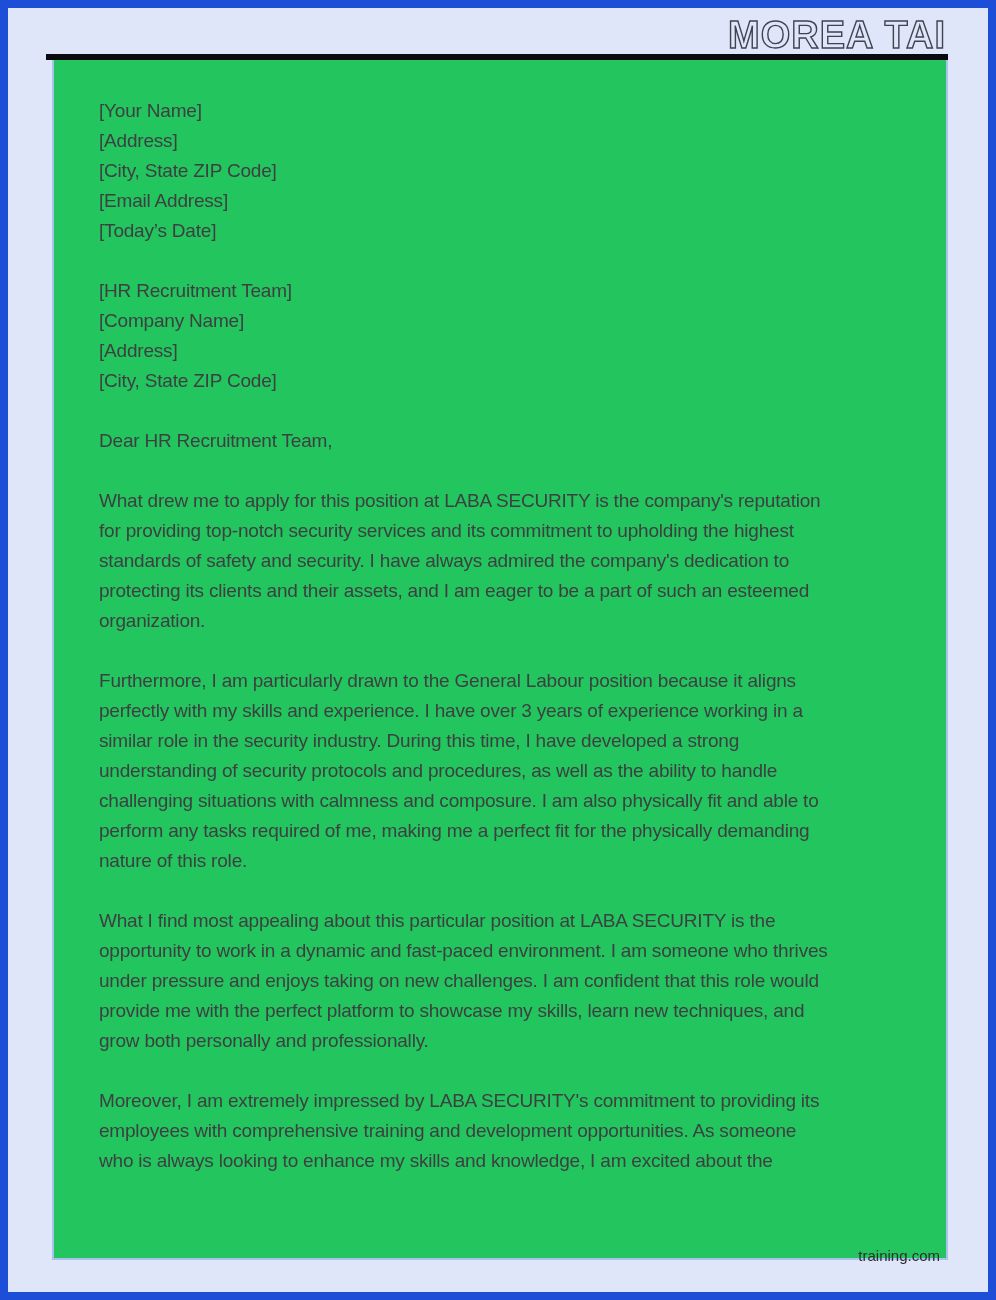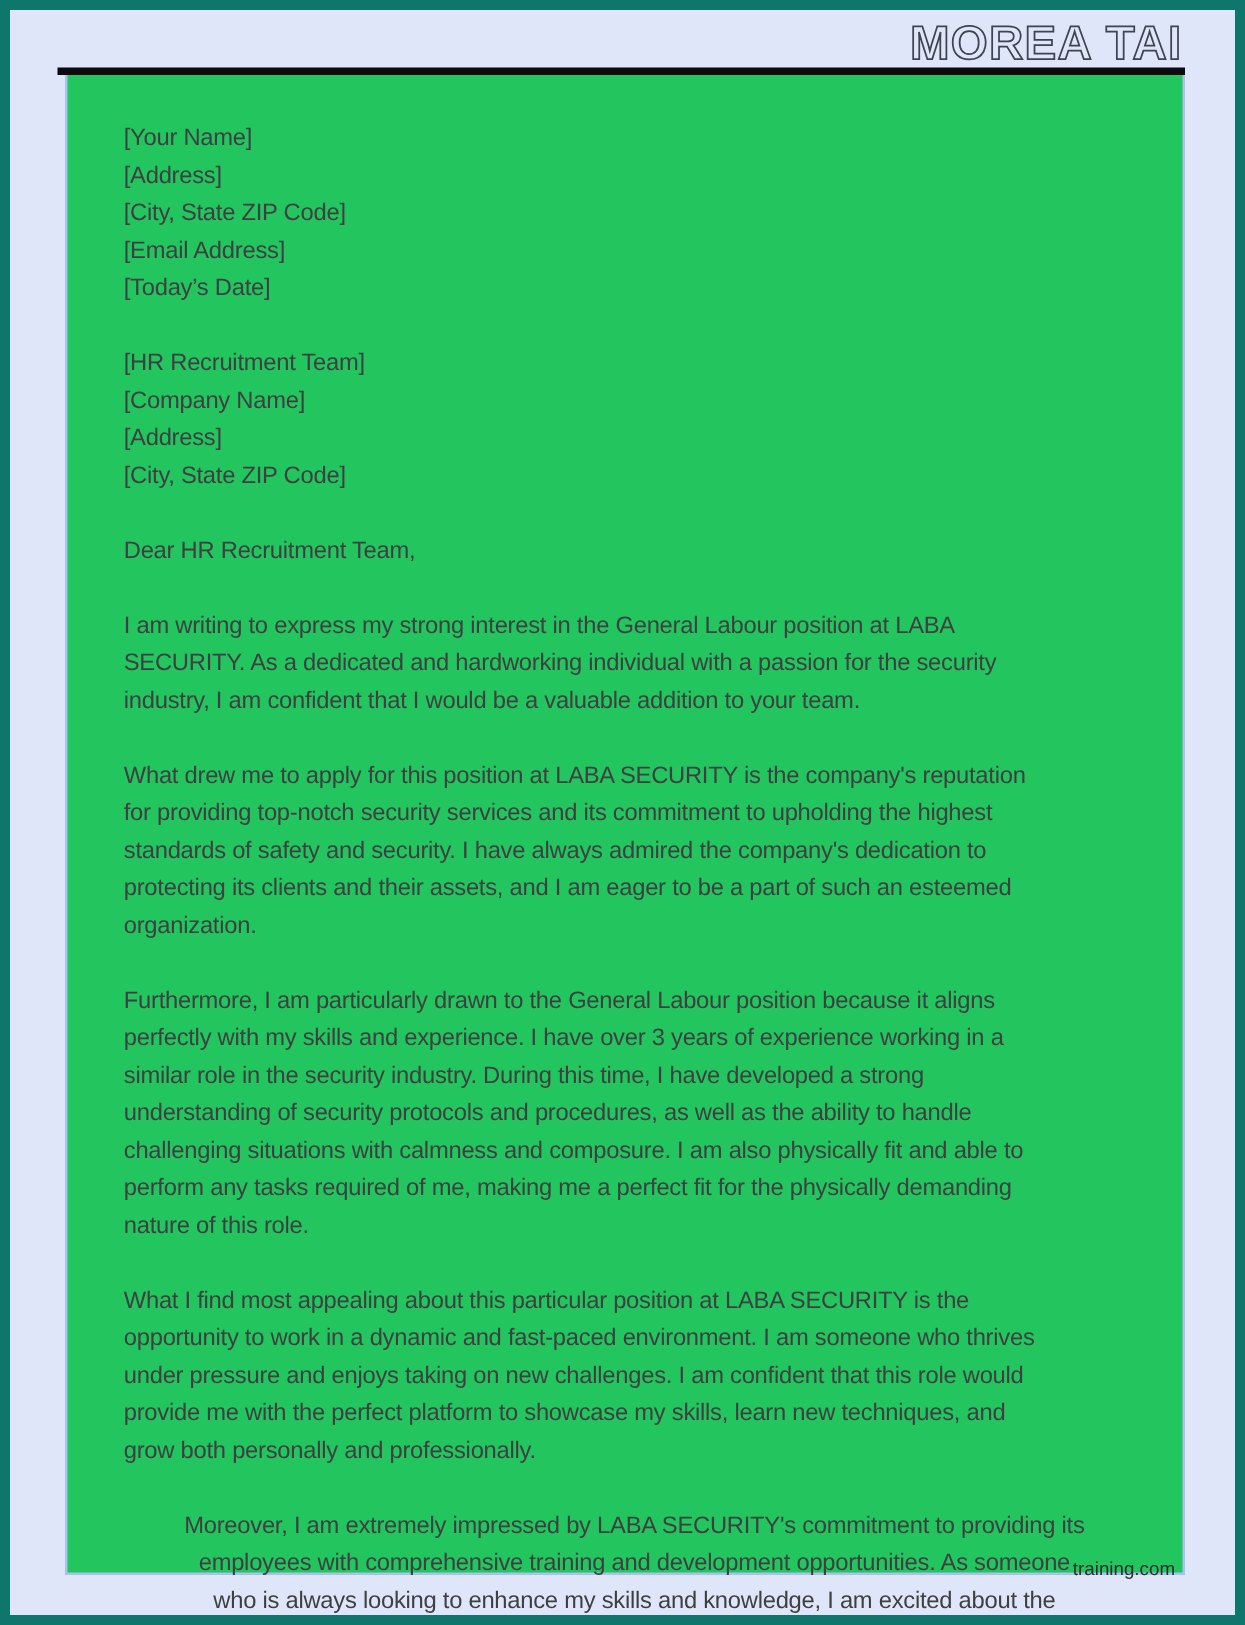--- a/index.html
+++ b/index.html
@@ -9,21 +9,21 @@
     height: 1300px;
     background: #010103;
     font-family: "Liberation Sans", sans-serif;
   }
   .outer {
     position: absolute;
     left: 0; top: 0;
     width: 996px;
     height: 1300px;
     box-sizing: border-box;
-    border: 8px solid #0f766e;
+    border: 8px solid #1d4ed8;
     background: #dfe6f9;
     overflow: hidden;
   }
   .brand-title {
     position: absolute;
     top: 4px;
     right: 42px;
     font-size: 38px;
     line-height: 46px;
     font-weight: 700;
@@ -61,21 +61,21 @@
     padding: 36px 30px 0 45px;
     font-size: 19px;
     line-height: 30px;
     color: #3e3f41;
     letter-spacing: -0.2px;
   }
   .letter-block {
     white-space: pre;
     margin: 0 0 30px 0;
   }
-  .letter-block:last-child { margin-bottom: 0; text-align: center; }
+  .letter-block:last-child { margin-bottom: 0; }
   .watermark {
     position: absolute;
     top: 1238px;
     right: 48px;
     font-size: 15px;
     line-height: 20px;
     color: #2e2e2e;
     z-index: 5;
   }
 </style>
@@ -97,23 +97,20 @@
 [Email Address]
 [Today’s Date]</p>
 
       <p class="letter-block">[HR Recruitment Team]
 [Company Name]
 [Address]
 [City, State ZIP Code]</p>
 
       <p class="letter-block">Dear HR Recruitment Team,</p>
 
-      <p class="letter-block">I am writing to express my strong interest in the General Labour position at LABA
-SECURITY. As a dedicated and hardworking individual with a passion for the security
-industry, I am confident that I would be a valuable addition to your team.</p>
 
       <p class="letter-block">What drew me to apply for this position at LABA SECURITY is the company's reputation
 for providing top-notch security services and its commitment to upholding the highest
 standards of safety and security. I have always admired the company's dedication to
 protecting its clients and their assets, and I am eager to be a part of such an esteemed
 organization.</p>
 
       <p class="letter-block">Furthermore, I am particularly drawn to the General Labour position because it aligns
 perfectly with my skills and experience. I have over 3 years of experience working in a
 similar role in the security industry. During this time, I have developed a strong

